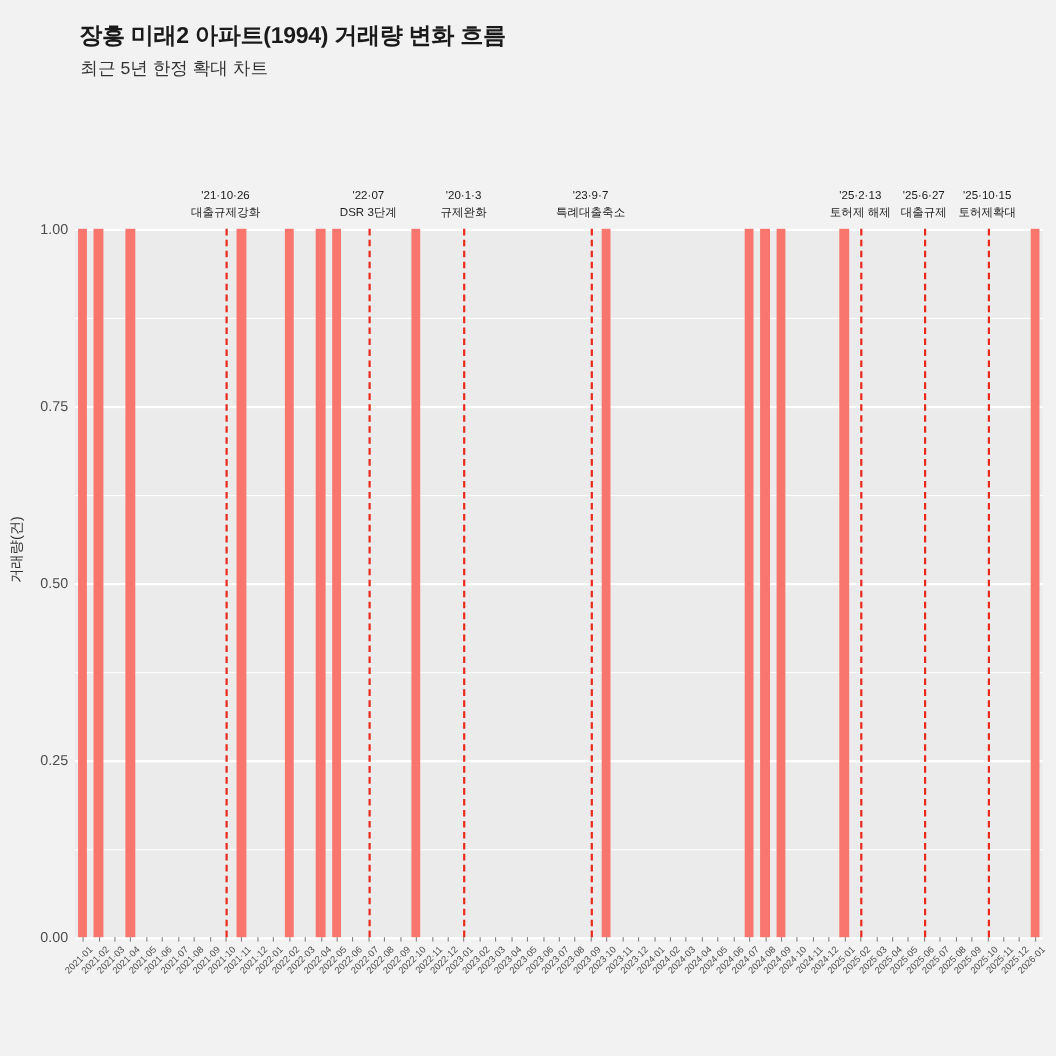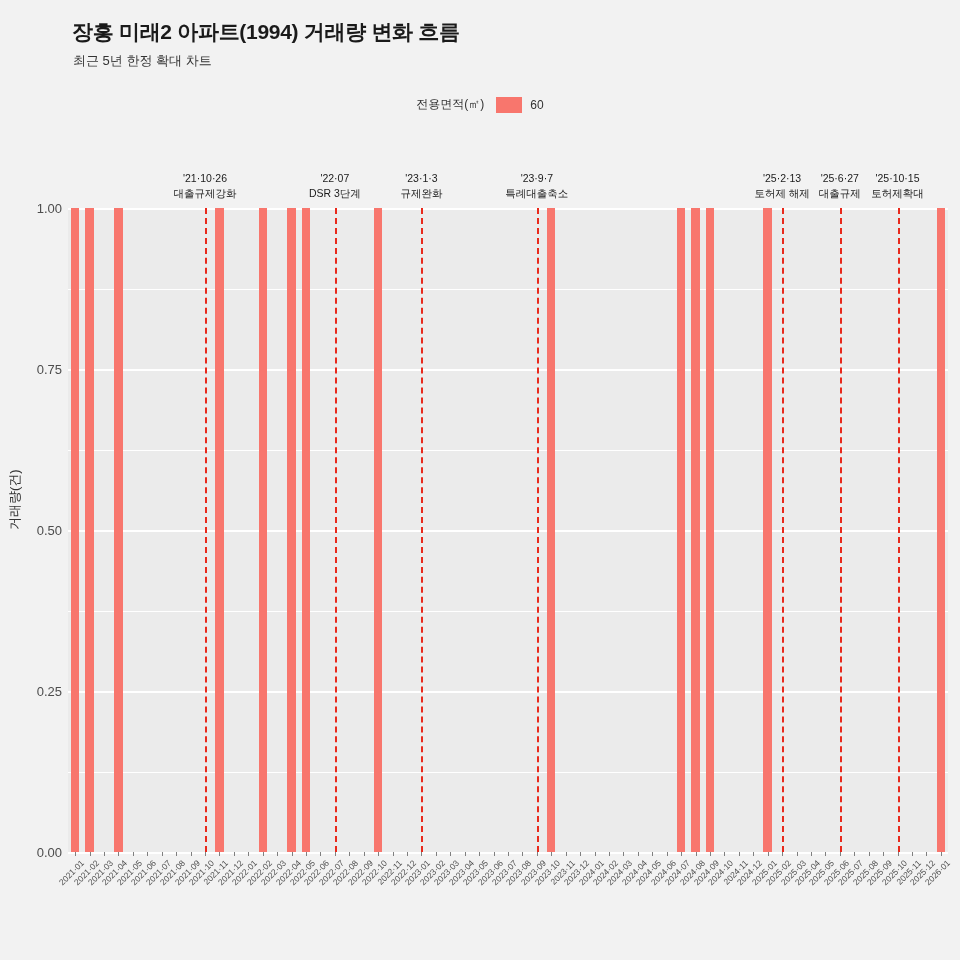--- a/index.html
+++ b/index.html
@@ -27,21 +27,21 @@
     top: 18px;
     font-size: 21px;
     font-weight: bold;
     color: #1a1a1a;
     letter-spacing: -0.3px;
   }
   .subtitle {
     position: absolute;
     left: 73px;
     top: 52px;
-    font-size: 13px;
+    font-size: 16px;
     color: #333;
   }
   
   .legend {
     position: absolute;
     left: 0;
     top: 96px;
     width: 960px;
     display: flex;
     justify-content: center;
@@ -159,25 +159,20 @@
   }
 </style>
 </head>
 <body>
 
 <div id="page">
 
   <div class="title">장흥 미래2 아파트(1994) 거래량 변화 흐름</div>
   <div class="subtitle">최근 5년 한정 확대 차트</div>
 
-  <div class="legend">
-    <span class="legend-title">전용면적(㎡)</span>
-    <span class="legend-swatch"></span>
-    <span class="legend-label">60</span>
-  </div>
 
   <div id="ylabel">거래량(건)</div>
 
   <div id="plot">
       <div class="grid-line major" style="top: 644px;"></div>
       <div class="grid-line major" style="top: 483px;"></div>
       <div class="grid-line major" style="top: 322px;"></div>
       <div class="grid-line major" style="top: 161px;"></div>
       <div class="grid-line major" style="top: 0px;"></div>
       <div class="grid-line" style="top: 563.5px;"></div>
@@ -336,21 +331,21 @@
     <div class="tickmark" style="left: 940.787px; top: 852px;"></div>
     <div class="event" style="left: 205.049px; top: 158px;">
       <span class="d">'21·10·26</span>
       <span class="t">대출규제강화</span>
     </div>
     <div class="event" style="left: 334.885px; top: 158px;">
       <span class="d">'22·07</span>
       <span class="t">DSR 3단계</span>
     </div>
     <div class="event" style="left: 421.443px; top: 158px;">
-      <span class="d">'23·1·3</span>
+      <span class="d">'20·1·3</span>
       <span class="t">규제완화</span>
     </div>
     <div class="event" style="left: 536.852px; top: 158px;">
       <span class="d">'23·9·7</span>
       <span class="t">특례대출축소</span>
     </div>
     <div class="event" style="left: 782.098px; top: 158px;">
       <span class="d">'25·2·13</span>
       <span class="t">토허제 해제</span>
     </div>

